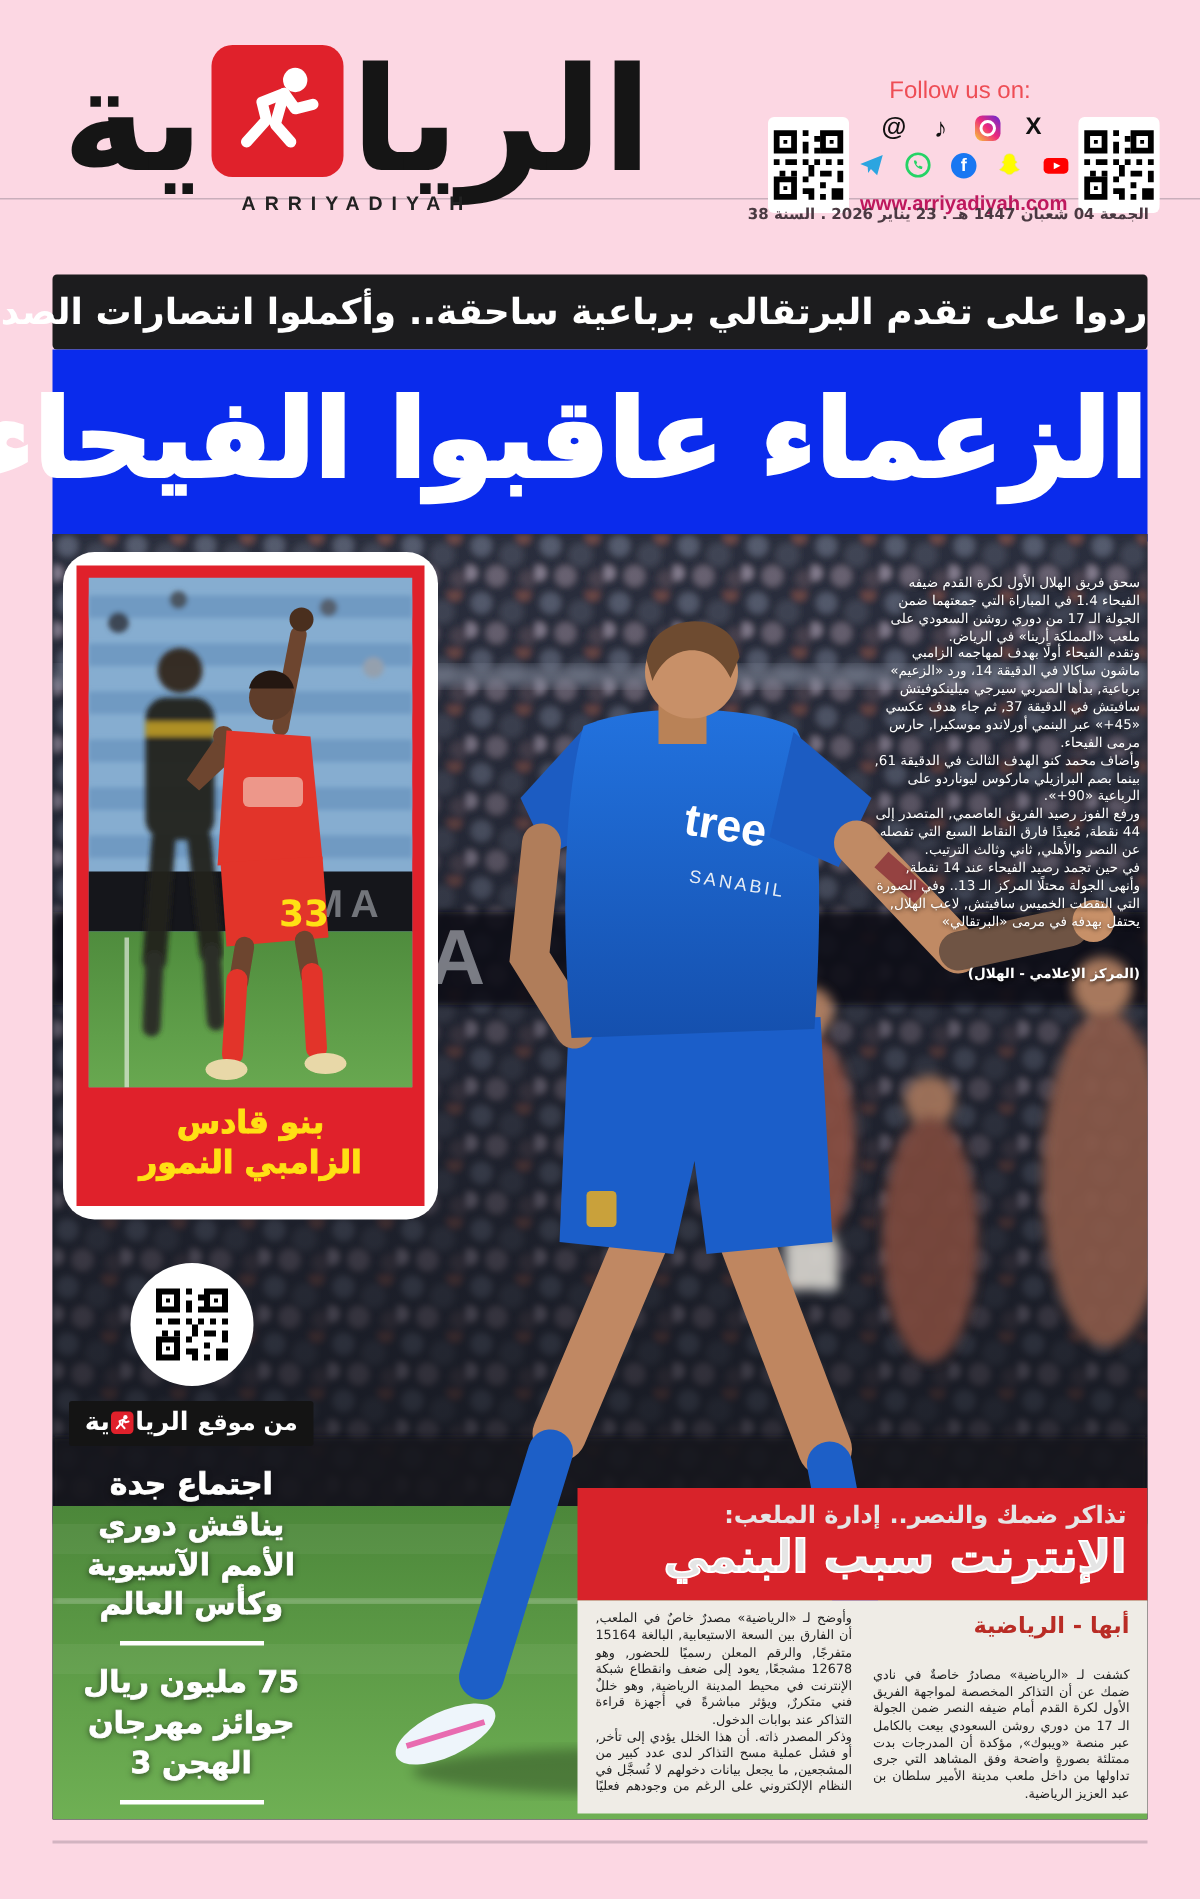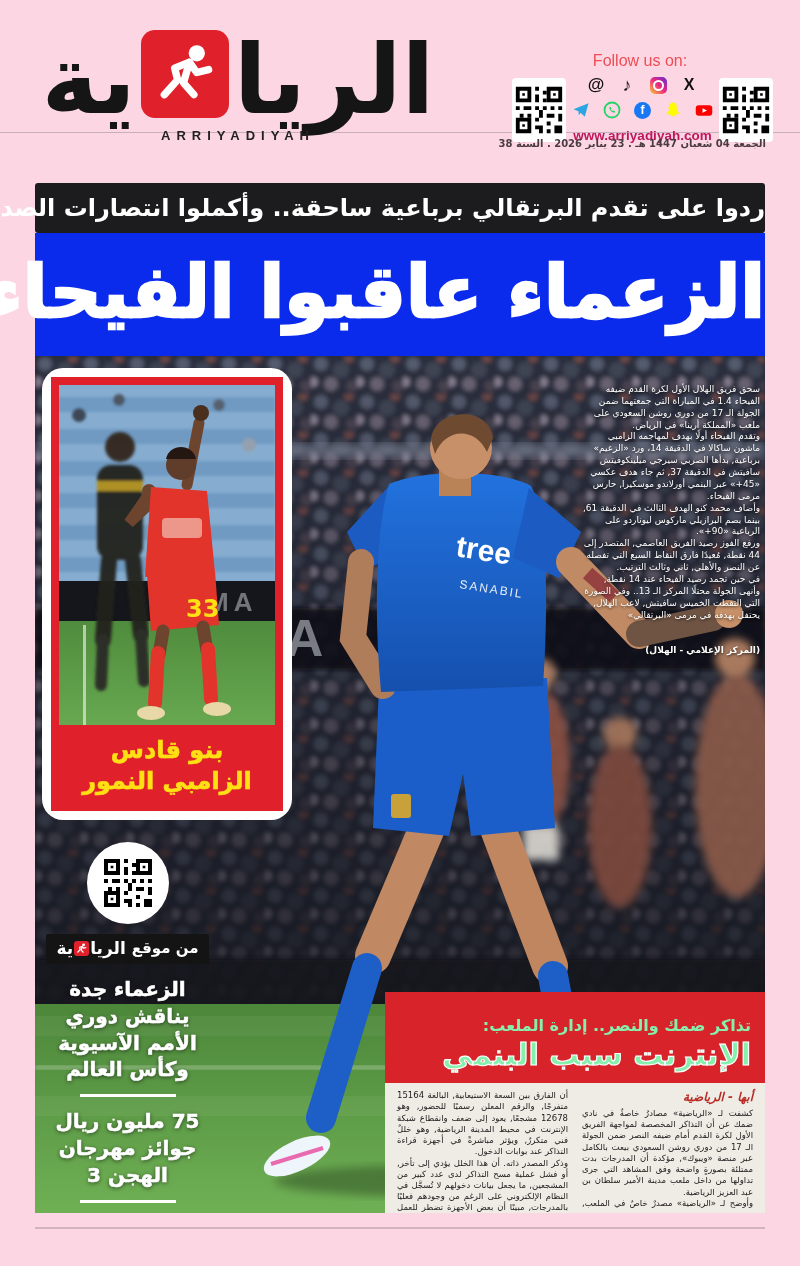--- a/index.html
+++ b/index.html
@@ -46,44 +46,44 @@
   .photo{position:absolute;left:35px;top:356px;width:730px;height:857px;overflow:hidden;background:#262a36;}
   .photo > svg.scene{position:absolute;left:0;top:0;}
 
   .story{position:absolute;top:16px;right:5px;width:178px;direction:rtl;text-align:right;color:#fff;
          font-size:9px;line-height:1.32;white-space:pre-line;text-shadow:0 1px 3px rgba(0,0,0,.75);}
   .story-credit{margin-top:12px;font-weight:bold;}
 
   .inset{position:absolute;left:7px;top:12px;width:250px;background:#fff;padding:9px;box-sizing:border-box;border-radius:21px;}
   .inset-red{background:#e0212b;padding:8px 8px 14px 8px;}
   .inset-red svg{display:block;width:216px;height:340px;}
-  .inset-cap{direction:rtl;text-align:center;color:#ffe014;font-size:24px;font-weight:bold;line-height:1.3;
+  .inset-cap{direction:rtl;text-align:center;color:#ffe014;font-size:21px;font-weight:bold;line-height:1.3;
              padding-top:10px;-webkit-text-stroke:.6px #ffe014;}
 
   .side{position:absolute;left:10px;top:486px;width:165px;text-align:center;direction:rtl;}
   .qr-circle{width:82px;height:82px;background:#fff;border-radius:50%;margin:0 auto 10px auto;
              display:flex;align-items:center;justify-content:center;}
   .qr-circle svg{width:56px;height:56px;}
   .source-tag{display:inline-flex;align-items:center;gap:6px;background:#141414;color:#fff;
               padding:4px 10px 6px 10px;border-radius:2px;font-size:15px;font-weight:bold;margin-bottom:12px;}
   .mini-logo{display:inline-flex;align-items:flex-end;font-size:17px;font-weight:bold;color:#fff;direction:rtl;}
   .mini-box{width:15px;height:15px;background:#e0212b;border-radius:3px;margin:0 1px 2px 1px;display:inline-flex;align-items:center;justify-content:center;}
   .mini-box svg{width:11px;height:11px;}
   .side-head{color:#fff;font-size:20px;font-weight:bold;line-height:1.34;
              text-shadow:0 1px 4px rgba(0,0,0,.65);-webkit-text-stroke:.5px #fff;}
   .side-div{width:96px;height:3px;background:#fff;margin:11px auto;}
 
   
   .bstory{position:absolute;left:350px;top:636px;width:380px;direction:rtl;}
-  .bstory-red{background:#d8232a;color:#86efac;padding:24px 14px 10px 14px;}
+  .bstory-red{background:#d8232a;color:#e5e5e5;padding:8px 14px 10px 14px;}
   .b-kicker{font-size:16px;font-weight:bold;line-height:1.2;}
   .b-head{font-size:30px;font-weight:bold;line-height:1.2;margin-top:2px;-webkit-text-stroke:1.2px #fff;}
   .bstory-body{background:#efece6;height:128px;padding:7px 12px;column-count:2;column-gap:14px;
                font-size:8.5px;line-height:1.32;color:#222;text-align:justify;overflow:hidden;}
-  .b-byline{display:block;color:#b92c25;font-weight:bold;font-size:12px;margin-bottom:2px;font-style:italic;}
+  .b-byline{display:block;color:#b92c25;font-weight:bold;font-size:15px;margin-bottom:18px;}
   .b-text{white-space:pre-line;}
 
   .bottom-rule{position:absolute;left:35px;top:1227px;width:730px;height:2px;background:#d2b4c1;}
 </style>
 </head>
 <body>
 
 <svg width="0" height="0" style="position:absolute">
   <defs>
     <g id="qr">
@@ -370,21 +370,21 @@
             <span class="mini-box">
                 <svg viewBox="0 0 42 42">
                   <use href="#runner"></use>
                 </svg>
               </span>
             <span>ية</span>
           </span>
         </div>
       </div>
       <div class="side-head">
-        <div>الزعماء جدة</div>
+        <div>اجتماع جدة</div>
         <div>يناقش دوري</div>
         <div>الأمم الآسيوية</div>
         <div>وكأس العالم</div>
       </div>
       <div class="side-div"></div>
       <div class="side-head">
         <div>75 مليون ريال</div>
         <div>جوائز مهرجان</div>
         <div>الهجن 3</div>
       </div>

